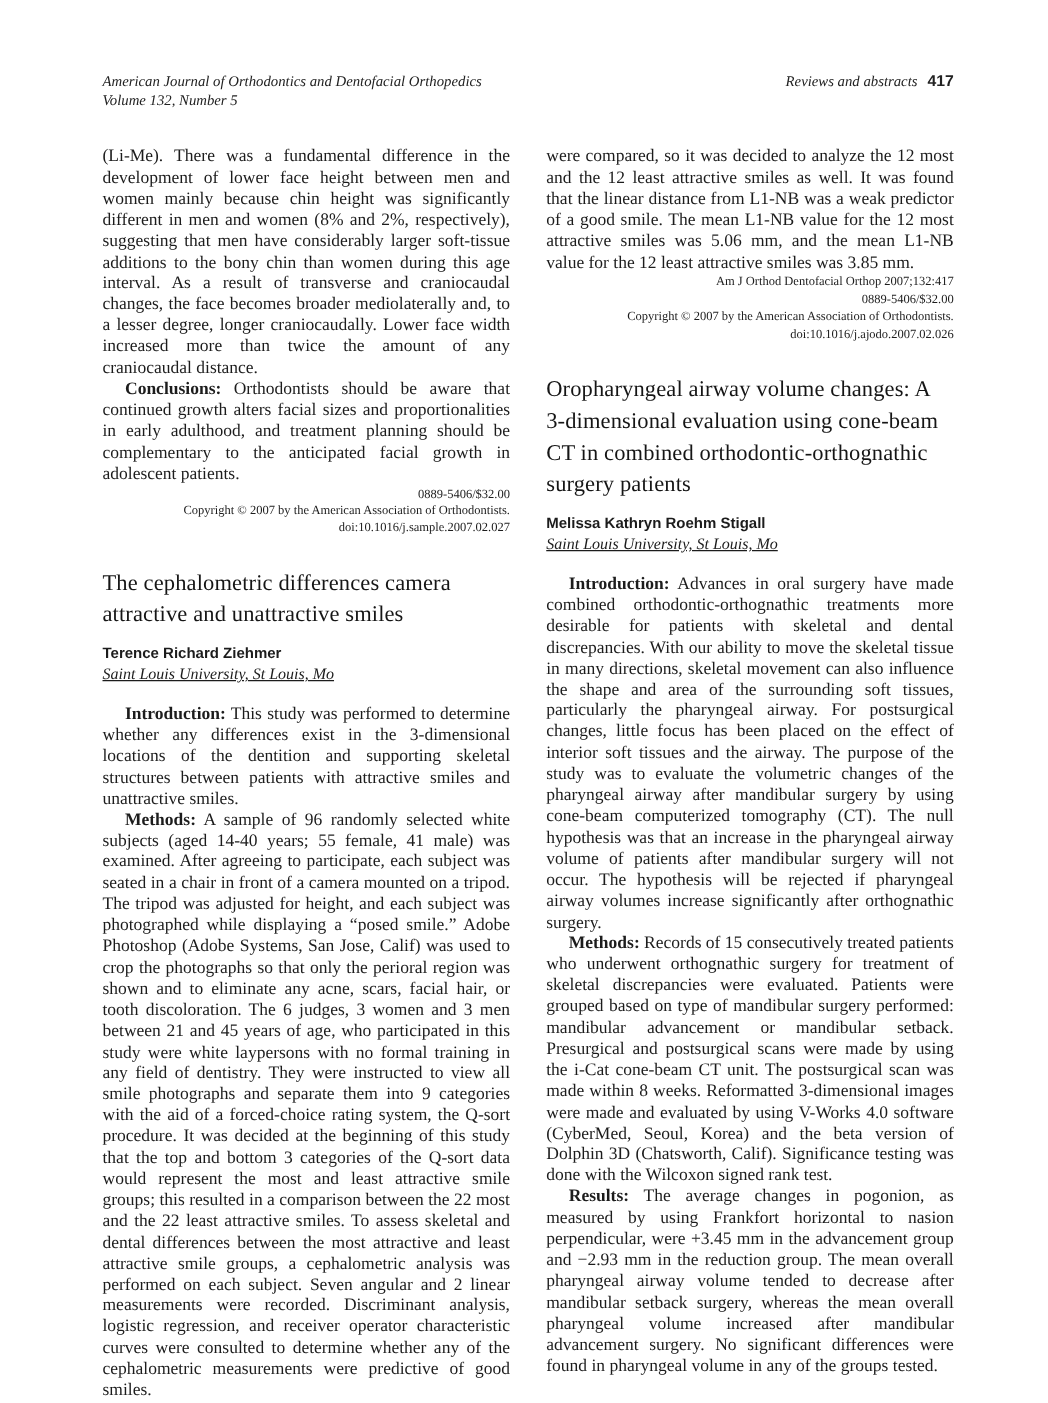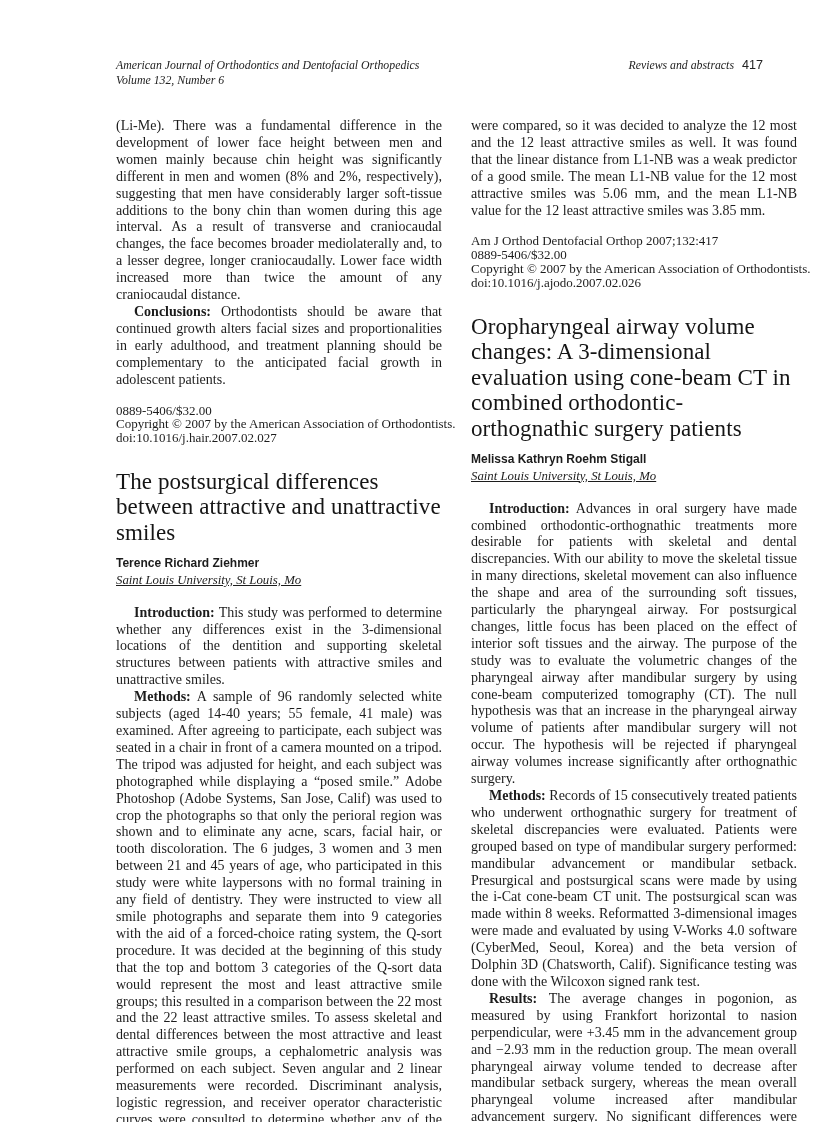--- a/index.html
+++ b/index.html
@@ -2,80 +2,80 @@
 <html lang="en"><head>
 <meta charset="utf-8">
 <style>
   html,body { margin:0; padding:0; background:#ffffff; }
   body {
     width:838px; height:1122px;
     color:#1e1e1e;
     font-family:"Liberation Serif", serif;
     overflow:hidden;
   }
-  .page { box-sizing:border-box; width:838px; height:1122px; padding:58px 75px 0 116px; background:#fff; }
+  .page { box-sizing:border-box; width:838px; height:1122px; padding:58px 75px 0 82px; background:#fff; }
   .running-header {
     display:flex; justify-content:space-between; align-items:flex-start;
     font-style:italic; font-size:11.8px; line-height:15px; color:#222;
     margin-bottom:30px;
   }
   .rh-right { white-space:nowrap; }
   .rh-pageno {
-    font-style:normal; font-weight:normal;
+    font-style:normal; font-weight:bold;
     font-family:"Liberation Sans", sans-serif;
     font-size:12.6px; margin-left:8px;
   }
   .columns { display:flex; gap:29px; }
   .col { width:326px; }
   p.para { margin:0; text-align:justify; font-size:14px; line-height:16.9px; color:#1c1c1c; }
   p.indent { text-indent:18px; }
   .lead { font-weight:bold; }
-  .citation { margin-top:15px; font-size:13px; line-height:13.8px; color:#1c1c1c; }
+  .citation { font-size:10px; line-height:13.8px; color:#1c1c1c;text-align:right; }
   .citation div { white-space:nowrap; }
   h1.article-title {
-    font-weight:normal; font-size:23px; line-height:25.6px;
+    font-weight:normal; font-size:18px; line-height:25.6px;
     margin:24px 0 9px 0; color:#151515; letter-spacing:0.1px;
   }
   .author {
     font-family:"Liberation Sans", sans-serif; font-weight:bold;
     font-size:12px; line-height:16px; margin:0; color:#1c1c1c;
   }
   .affiliation {
     font-style:italic; font-size:12.8px; line-height:16px;
     margin:1px 0 17px 0; color:#1c1c1c;text-decoration:underline;
   }
 </style>
 </head>
 <body>
 
 <div class="page">
 
   <div class="running-header">
     <div class="rh-left">
       <div>American Journal of Orthodontics and Dentofacial Orthopedics</div>
-      <div>Volume 132, Number 6</div>
+      <div>Volume 132, Number 5</div>
     </div>
     <div class="rh-right">
       <span>Reviews and abstracts</span><span class="rh-pageno">417</span>
     </div>
   </div>
 
   <div class="columns">
 
     <div class="col">
       <p class="para">(Li-Me). There was a fundamental difference in the development of lower face height between men and women mainly because chin height was significantly different in men and women (8% and 2%, respectively), suggesting that men have considerably larger soft-tissue additions to the bony chin than women during this age interval. As a result of transverse and craniocaudal changes, the face becomes broader mediolaterally and, to a lesser degree, longer craniocaudally. Lower face width increased more than twice the amount of any craniocaudal distance.</p>
       <p class="para indent"><span class="lead">Conclusions:</span><span> Orthodontists should be aware that continued growth alters facial sizes and proportionalities in early adulthood, and treatment planning should be complementary to the anticipated facial growth in adolescent patients.</span></p>
 
       <div class="citation">
         <div>0889-5406/$32.00</div>
         <div>Copyright © 2007 by the American Association of Orthodontists.</div>
-        <div>doi:10.1016/j.hair.2007.02.027</div>
+        <div>doi:10.1016/j.sample.2007.02.027</div>
       </div>
 
-      <h1 class="article-title">The postsurgical differences between attractive and unattractive smiles</h1>
+      <h1 class="article-title">The cephalometric differences camera attractive and unattractive smiles</h1>
       <p class="author">Terence Richard Ziehmer</p>
       <p class="affiliation">Saint Louis University, St Louis, Mo</p>
 
       <p class="para indent"><span class="lead">Introduction:</span><span> This study was performed to determine whether any differences exist in the 3-dimensional locations of the dentition and supporting skeletal structures between patients with attractive smiles and unattractive smiles.</span></p>
       <p class="para indent"><span class="lead">Methods:</span><span> A sample of 96 randomly selected white subjects (aged 14-40 years; 55 female, 41 male) was examined. After agreeing to participate, each subject was seated in a chair in front of a camera mounted on a tripod. The tripod was adjusted for height, and each subject was photographed while displaying a “posed smile.” Adobe Photoshop (Adobe Systems, San Jose, Calif) was used to crop the photographs so that only the perioral region was shown and to eliminate any acne, scars, facial hair, or tooth discoloration. The 6 judges, 3 women and 3 men between 21 and 45 years of age, who participated in this study were white laypersons with no formal training in any field of dentistry. They were instructed to view all smile photographs and separate them into 9 categories with the aid of a forced-choice rating system, the Q-sort procedure. It was decided at the beginning of this study that the top and bottom 3 categories of the Q-sort data would represent the most and least attractive smile groups; this resulted in a comparison between the 22 most and the 22 least attractive smiles. To assess skeletal and dental differences between the most attractive and least attractive smile groups, a cephalometric analysis was performed on each subject. Seven angular and 2 linear measurements were recorded. Discriminant analysis, logistic regression, and receiver operator characteristic curves were consulted to determine whether any of the cephalometric measurements were predictive of good smiles.</span></p>
       <p class="para indent"><span class="lead">Results and conclusions:</span><span> No significant predictors were found when the 22 most and the 22 least attractive smiles</span></p>
     </div>
 
     <div class="col">
       <p class="para">were compared, so it was decided to analyze the 12 most and the 12 least attractive smiles as well. It was found that the linear distance from L1-NB was a weak predictor of a good smile. The mean L1-NB value for the 12 most attractive smiles was 5.06 mm, and the mean L1-NB value for the 12 least attractive smiles was 3.85 mm.</p>

